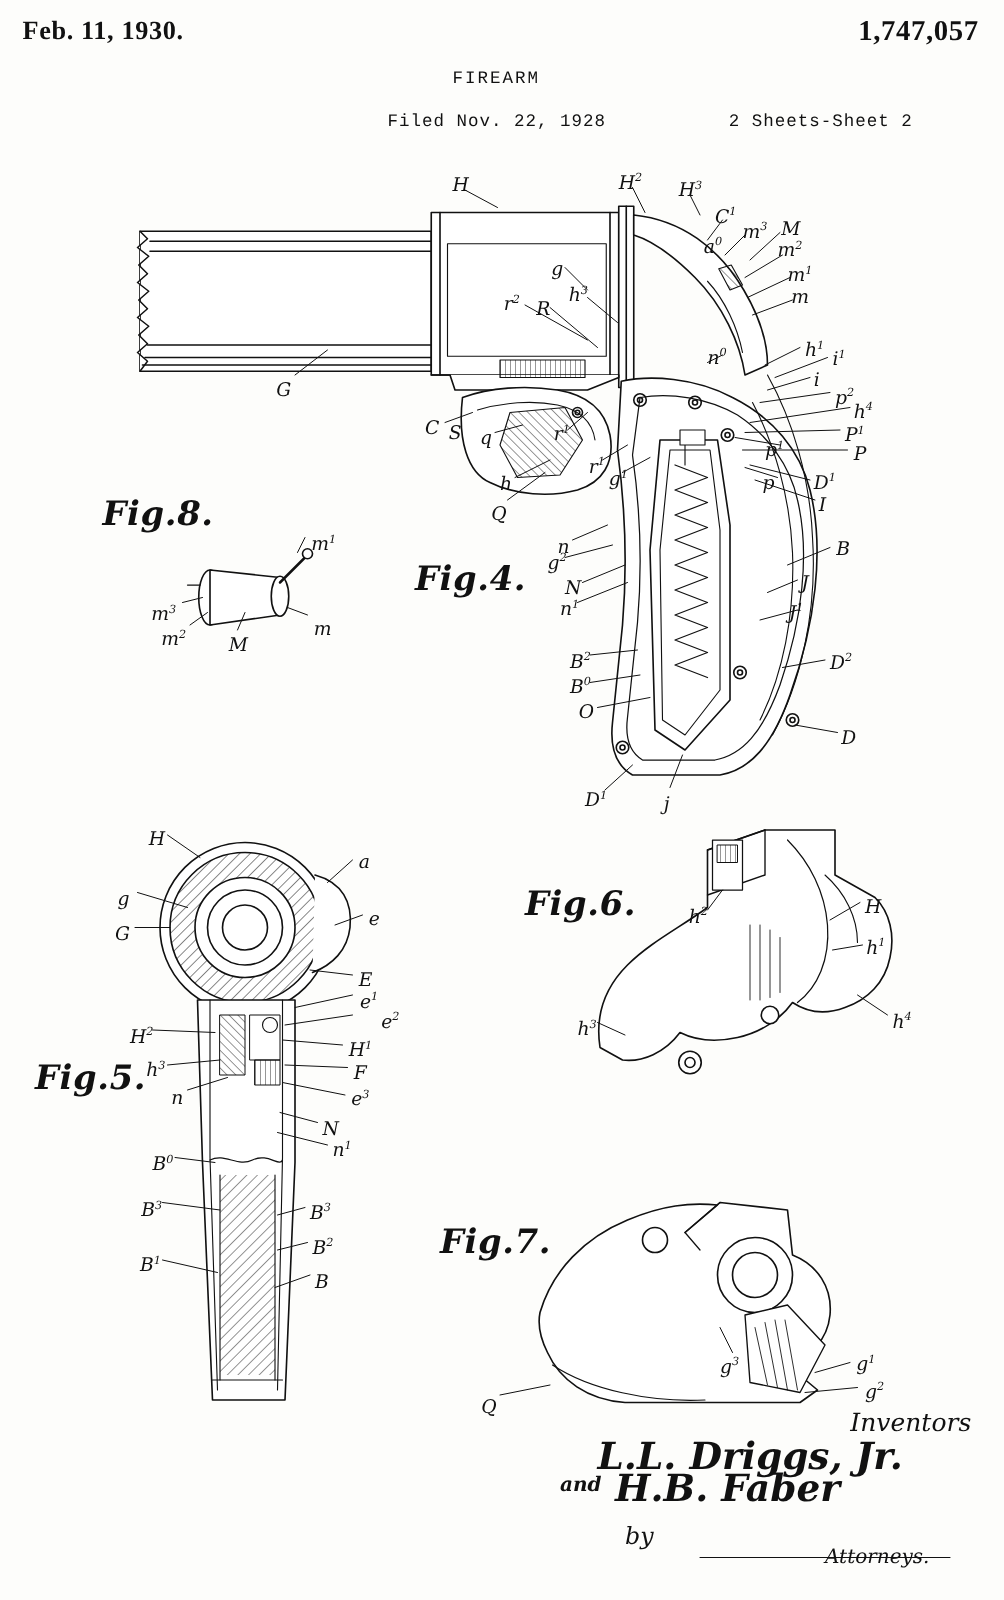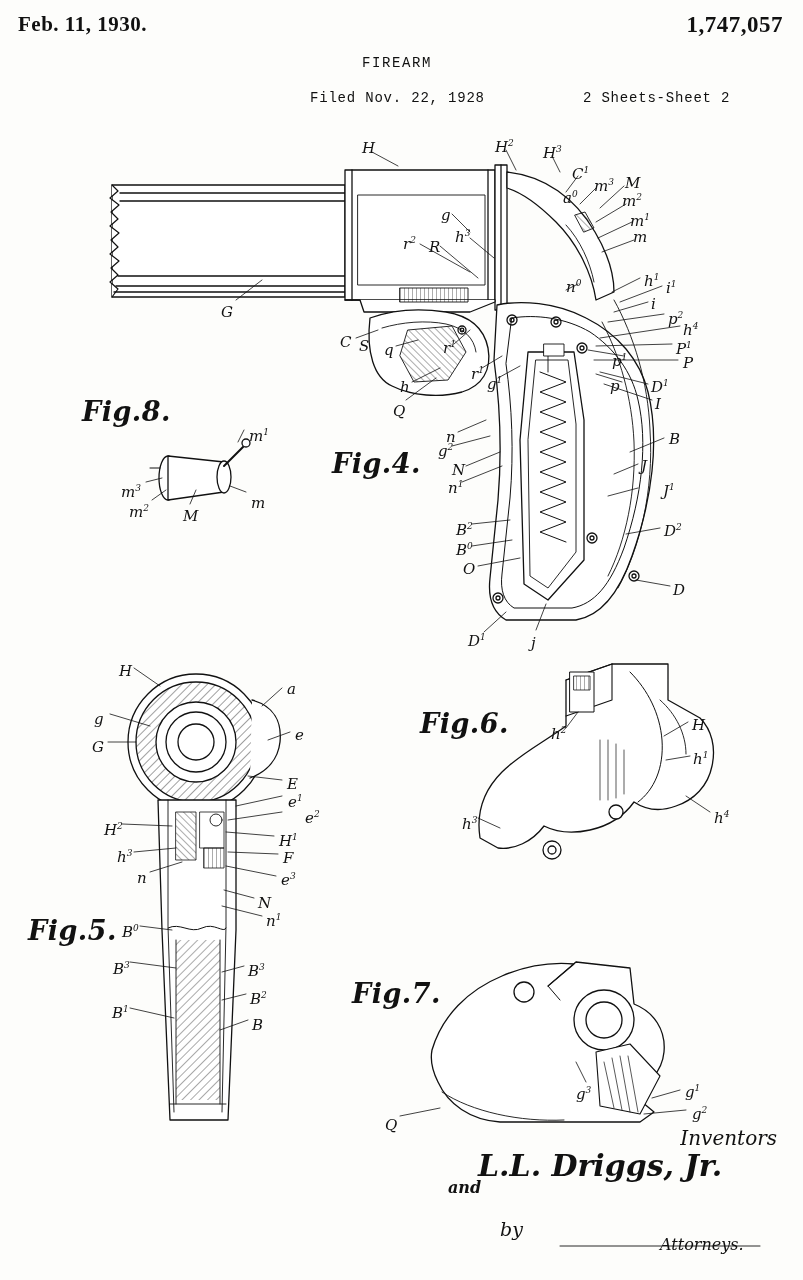--- a/index.html
+++ b/index.html
@@ -433,21 +433,21 @@
         <path d="M586 1082 L576 1062"></path>
         <path d="M680 1090 L652 1098"></path>
         <path d="M686 1110 L644 1114"></path>
       </g>
 
       <path d="M560 1246 L760 1246" stroke="#111" stroke-width="0.9"></path>
     </g>
   </svg>
 
   <div class="figcap" style="left:332px; top:448px;">Fig.4.</div>
-  <div class="figcap" style="left:28px;  top:915px;">Fig.5.</div>
+  <div class="figcap" style="left:28px;  top:847px;">Fig.5.</div>
   <div class="figcap" style="left:420px; top:708px;">Fig.6.</div>
   <div class="figcap" style="left:352px; top:978px;">Fig.7.</div>
   <div class="figcap" style="left:82px;  top:396px;">Fig.8.</div>
 
   <div id="ref-layer">
       <div class="ref" style="left: 362px; top: 141px;">H</div>
       <div class="ref" style="left: 495px; top: 139px;">H<sup>2</sup></div>
       <div class="ref" style="left: 543px; top: 145px;">H<sup>3</sup></div>
       <div class="ref" style="left: 572px; top: 166px;">C<sup>1</sup></div>
       <div class="ref" style="left: 563px; top: 190px;">a<sup>0</sup></div>
@@ -480,21 +480,21 @@
       <div class="ref" style="left: 471px; top: 366px;">r<sup>1</sup></div>
       <div class="ref" style="left: 487px; top: 376px;">g<sup>1</sup></div>
       <div class="ref" style="left: 400px; top: 380px;">h</div>
       <div class="ref" style="left: 393px; top: 404px;">Q</div>
       <div class="ref" style="left: 446px; top: 430px;">n</div>
       <div class="ref" style="left: 438px; top: 443px;">g<sup>2</sup></div>
       <div class="ref" style="left: 452px; top: 463px;">N</div>
       <div class="ref" style="left: 448px; top: 480px;">n<sup>1</sup></div>
       <div class="ref" style="left: 669px; top: 432px;">B</div>
       <div class="ref" style="left: 641px; top: 459px;">J</div>
-      <div class="ref" style="left: 663px; top: 483px;">J<sup>1</sup></div>
+      <div class="ref" style="left: 631px; top: 483px;">J<sup>1</sup></div>
       <div class="ref" style="left: 456px; top: 522px;">B<sup>2</sup></div>
       <div class="ref" style="left: 456px; top: 542px;">B<sup>0</sup></div>
       <div class="ref" style="left: 463px; top: 562px;">O</div>
       <div class="ref" style="left: 664px; top: 523px;">D<sup>2</sup></div>
       <div class="ref" style="left: 673px; top: 583px;">D</div>
       <div class="ref" style="left: 468px; top: 633px;">D<sup>1</sup></div>
       <div class="ref" style="left: 531px; top: 636px;">j</div>
       <div class="ref" style="left: 249px; top: 428px;">m<sup>1</sup></div>
       <div class="ref" style="left: 121px; top: 484px;">m<sup>3</sup></div>
       <div class="ref" style="left: 129px; top: 504px;">m<sup>2</sup></div>
@@ -529,16 +529,17 @@
       <div class="ref" style="left: 462px; top: 816px;">h<sup>3</sup></div>
       <div class="ref" style="left: 576px; top: 1086px;">g<sup>3</sup></div>
       <div class="ref" style="left: 685px; top: 1084px;">g<sup>1</sup></div>
       <div class="ref" style="left: 692px; top: 1106px;">g<sup>2</sup></div>
       <div class="ref" style="left: 385px; top: 1118px;">Q</div>
     </div>
 
   <div class="sig-inventors">Inventors</div>
   <div class="sig-name1">L.L. Driggs, Jr.</div>
   <div class="sig-and">and</div>
+  <div class="sig-name2">H.B. Faber</div>
   <div class="sig-by">by</div>
   <div class="sig-attys">Attorneys.</div>
 
 </div>
 
 </body></html>

